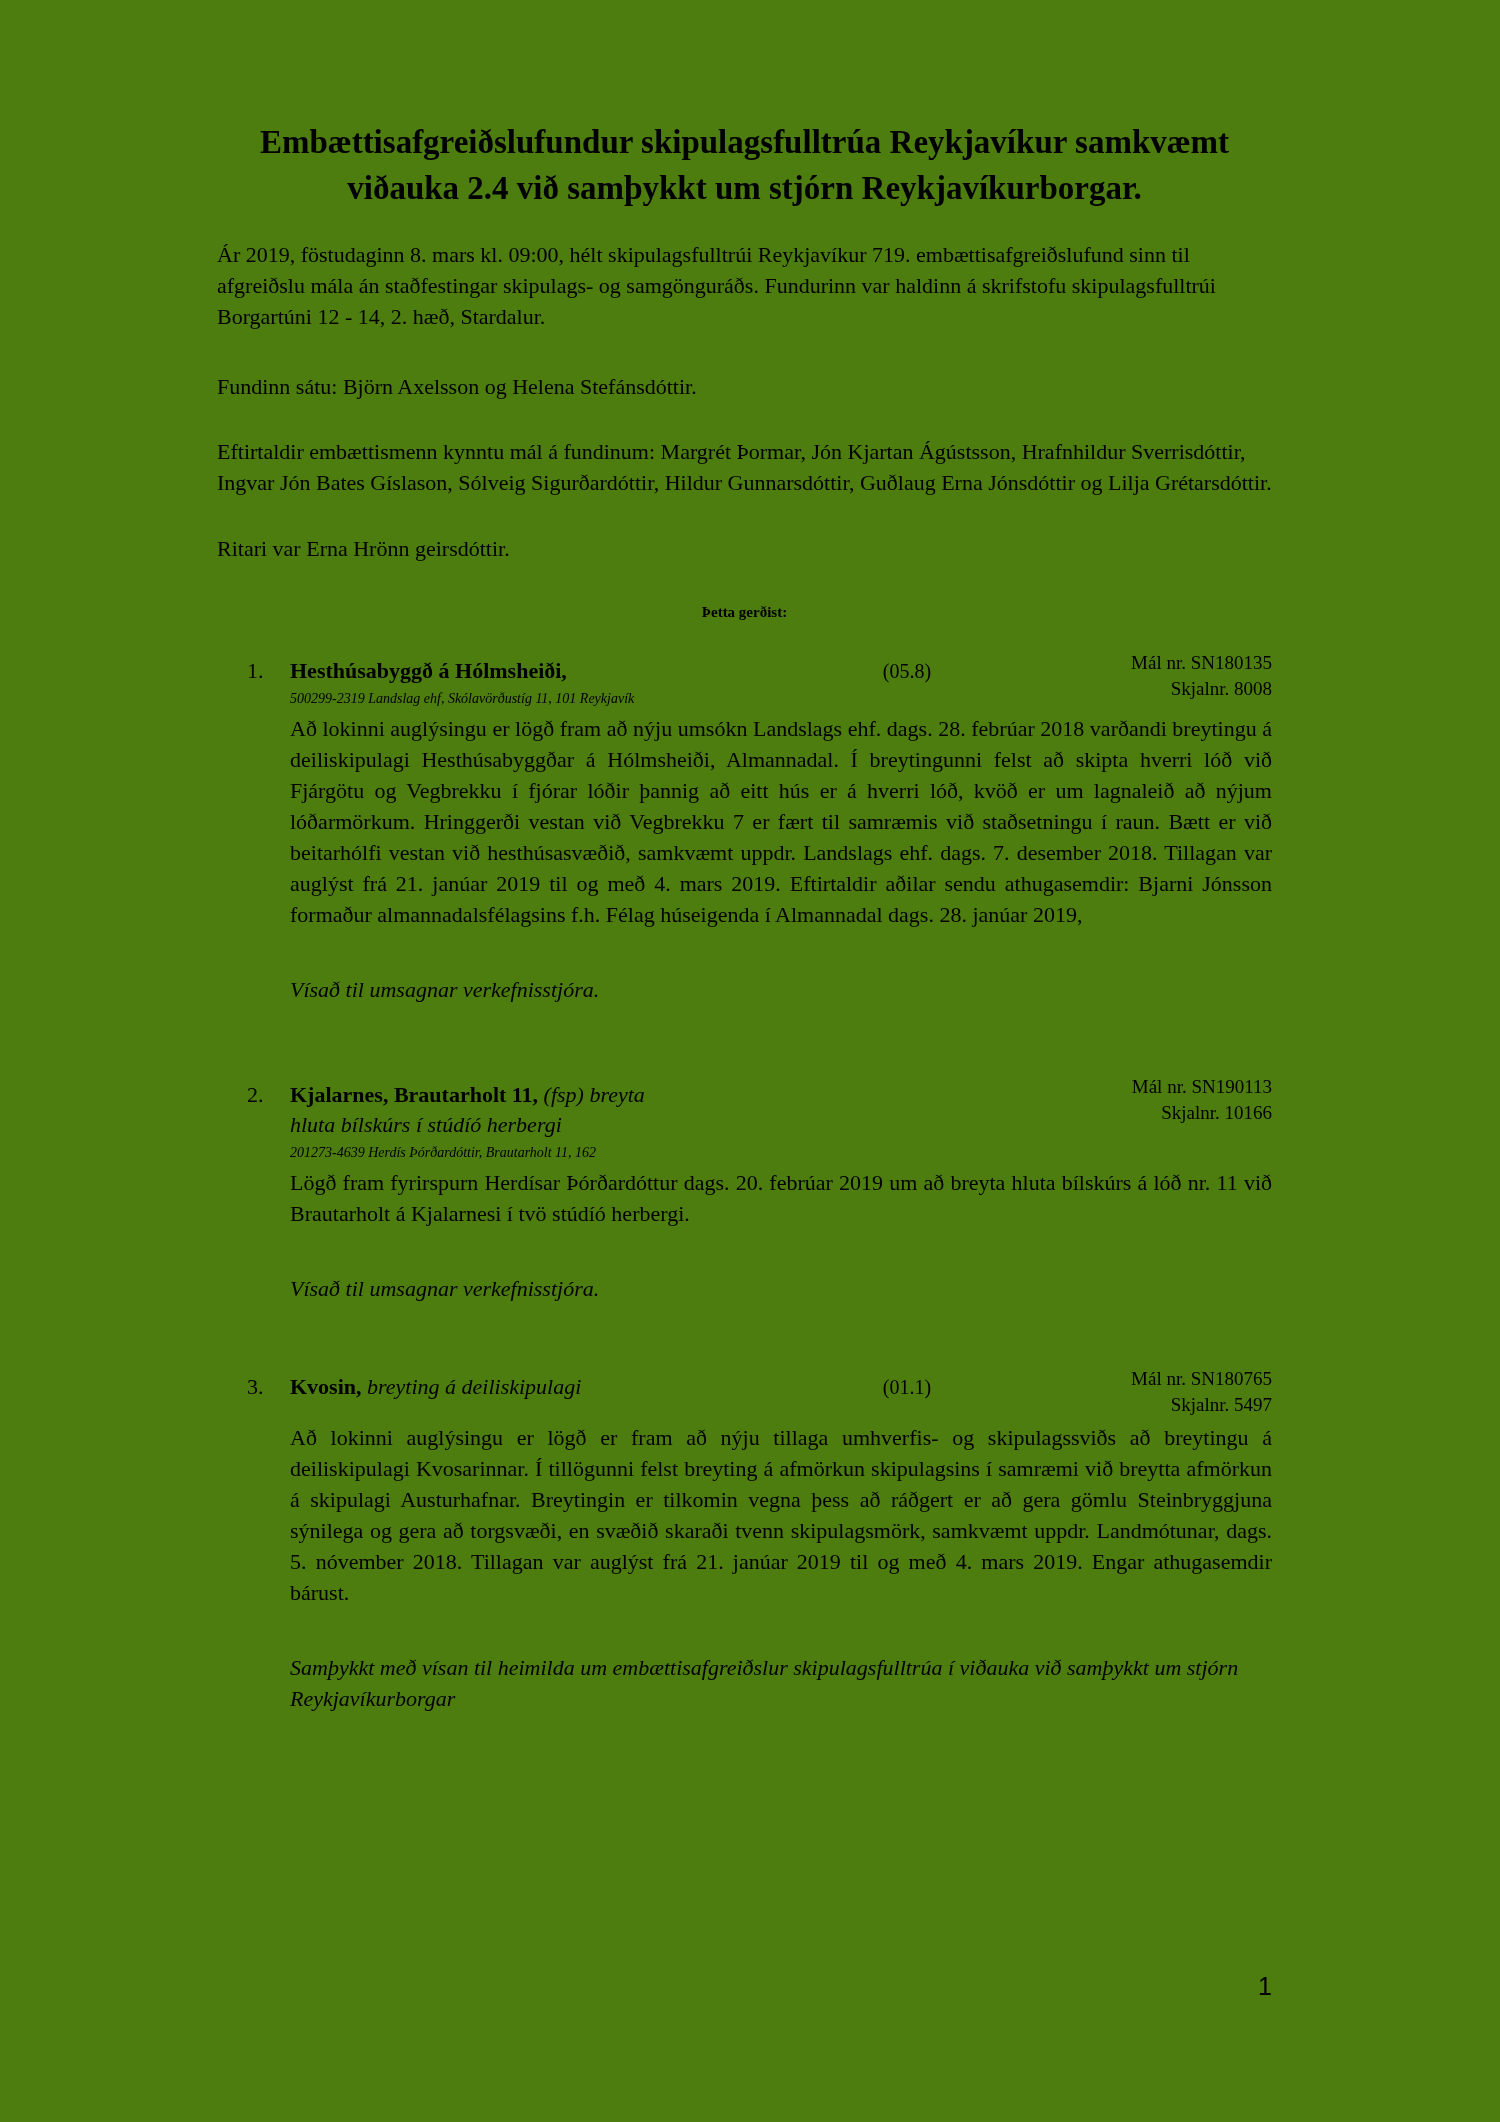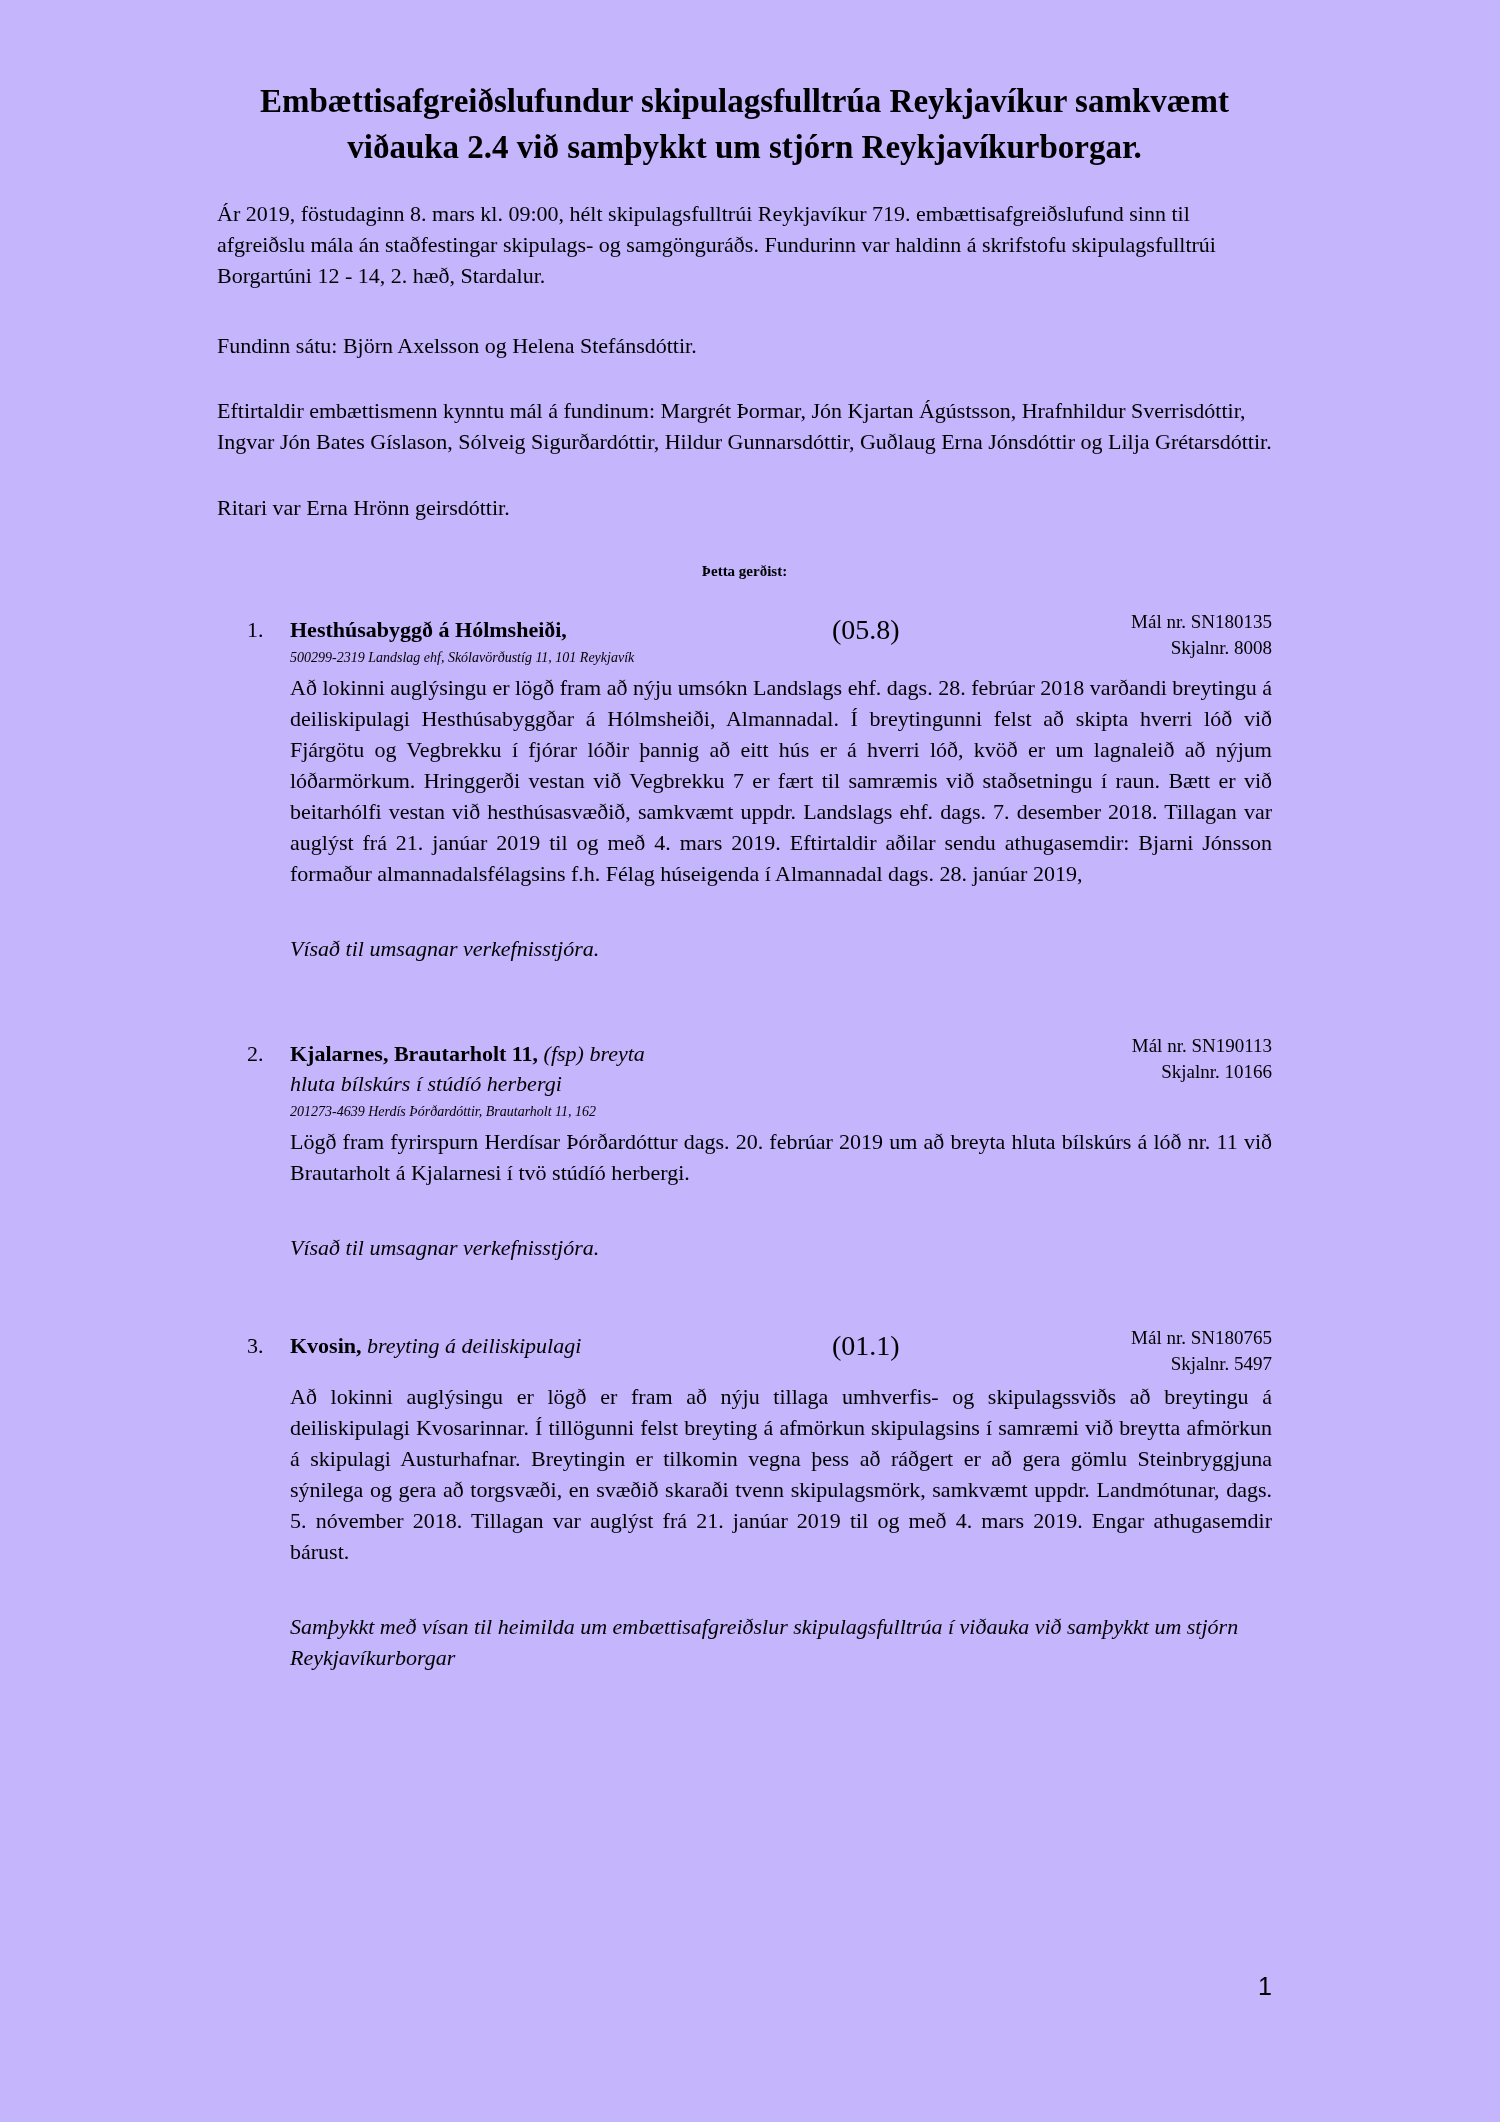--- a/index.html
+++ b/index.html
@@ -1,25 +1,25 @@
 <!DOCTYPE html>
 <html><head>
 <meta charset="utf-8">
 <style>
   html, body { margin: 0; padding: 0; background: #e8e8e8; }
   .page {
     position: relative;
     width: 1500px;
     height: 2122px;
     margin: 0 auto;
-    background: #c4b5fd;
+    background: #4d7c0f;
     color: #000000;
     font-family: "Liberation Serif", serif;
     box-sizing: border-box;
-    padding-top: 78px;
+    padding-top: 119px;
     overflow: hidden;
   }
   .doc { margin-left: 217px; width: 1055px; }
 
   .title {
     font-weight: bold;
     font-size: 33px;
     line-height: 46px;
     text-align: center;
   }
@@ -46,21 +46,21 @@
   .item-number { width: 43px; font-size: 22px; line-height: 30px; flex: 0 0 auto; }
   .item-content { width: 982px; flex: 0 0 auto; }
 
   .item-header { display: grid; grid-template-columns: 542px 150px 290px; }
   .title-col { }
   .title-line { font-size: 22px; line-height: 30px; }
   .b { font-weight: bold; }
   .i { font-style: italic; }
   .applicant { font-size: 14px; line-height: 25px; font-style: italic; }
 
-  .code-col { font-size: 28px; line-height: 30px; }
+  .code-col { font-size: 20px; line-height: 30px; text-align: center; }
 
   .meta-col { text-align: right; font-size: 19px; line-height: 26px; margin-top: -6px; }
 
   .item-body {
     font-size: 22px;
     line-height: 31px;
     text-align: justify;
     margin-top: 2px;
   }
   .item.item-3 .item-body { margin-top: 4px; }

